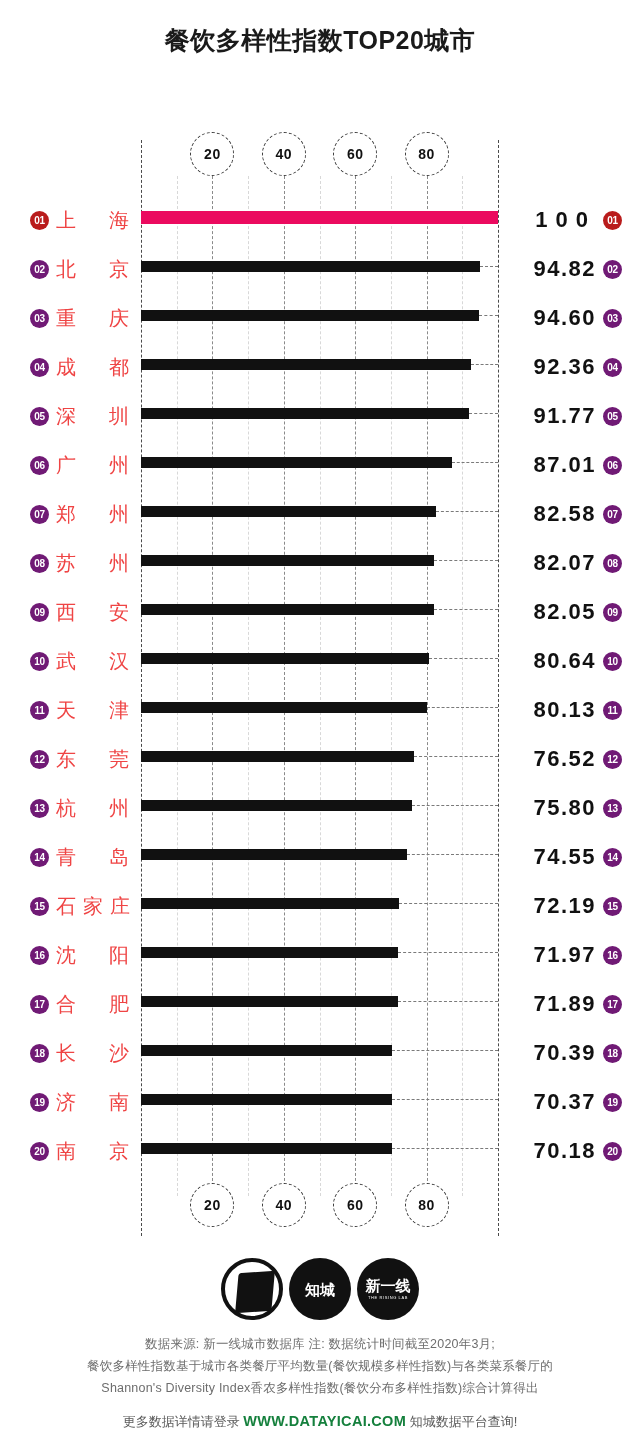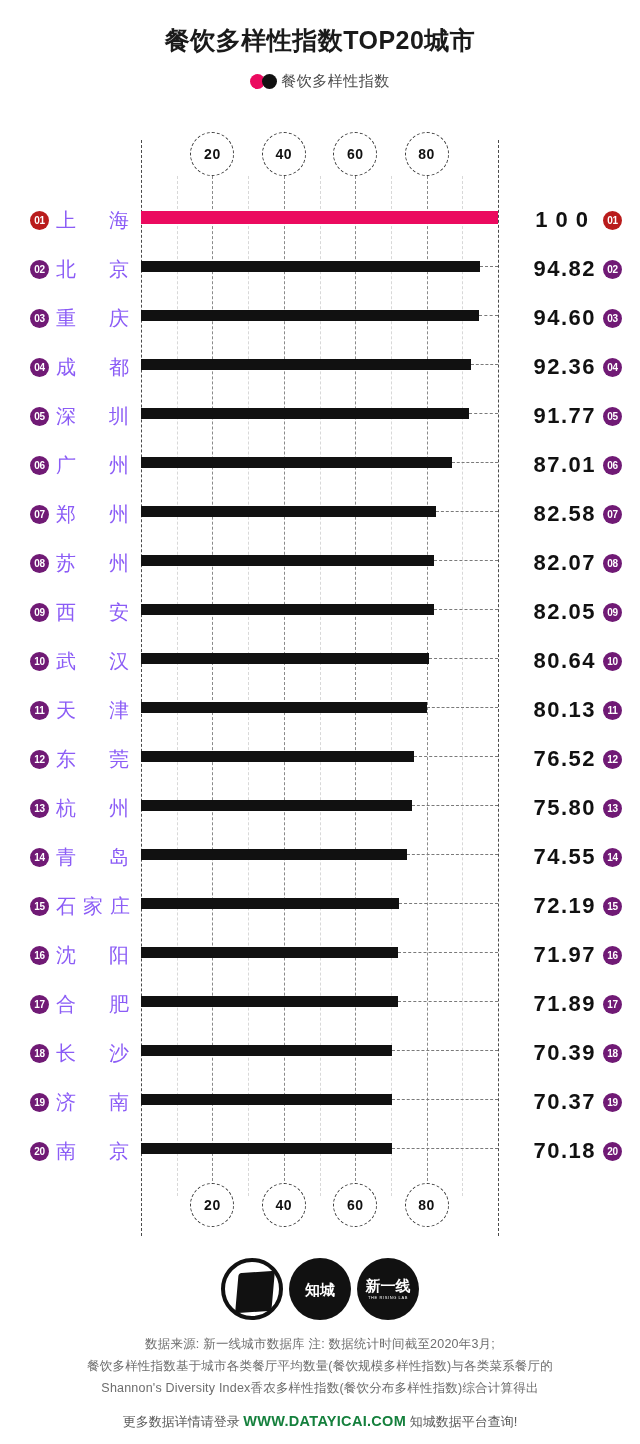--- a/index.html
+++ b/index.html
@@ -76,21 +76,21 @@
   }
   .rank-badge.first { background:#b91c1c; }
   .row .rank-left { left:30px; top:15px; }
   .row .rank-right { right:18px; top:15px; }
 
   .city {
     position:absolute;
     left:56px; top:8px;
     width:74px;
     font-size:20px;
-    color:#8b5cf6;
+    color:#ef4444;
     letter-spacing:1px;
     line-height:32px;
     text-align:justify;
     text-align-last:justify;
     white-space:nowrap;
   }
   .city.three { letter-spacing:0px; text-align-last:justify; }
 
   .bar {
     position:absolute;
@@ -152,27 +152,20 @@
   }
   .footer .flast b { color:#15803d; font-weight:bold; font-size:14.5px; letter-spacing:0.3px; }
 </style>
 </head>
 <body>
 
 <div class="page">
 
   <div class="title">餐饮多样性指数TOP20城市</div>
 
-  <div class="legend">
-    <span class="legend-dots">
-      <span class="dot pink"></span>
-      <span class="dot black"></span>
-    </span>
-    <span class="legend-label">餐饮多样性指数</span>
-  </div>
 
   <div class="chart">
     <div id="gridlines">
         <div class="gridline edge" style="left: 141px; top: 140px; height: 1096px;"></div>
         <div class="gridline minor" style="left: 176.7px; top: 176px; height: 1020px;"></div>
         <div class="gridline" style="left: 212.4px; top: 176px; height: 1020px;"></div>
         <div class="gridline minor" style="left: 248.1px; top: 176px; height: 1020px;"></div>
         <div class="gridline" style="left: 283.8px; top: 176px; height: 1020px;"></div>
         <div class="gridline minor" style="left: 319.5px; top: 176px; height: 1020px;"></div>
         <div class="gridline" style="left: 355.2px; top: 176px; height: 1020px;"></div>

